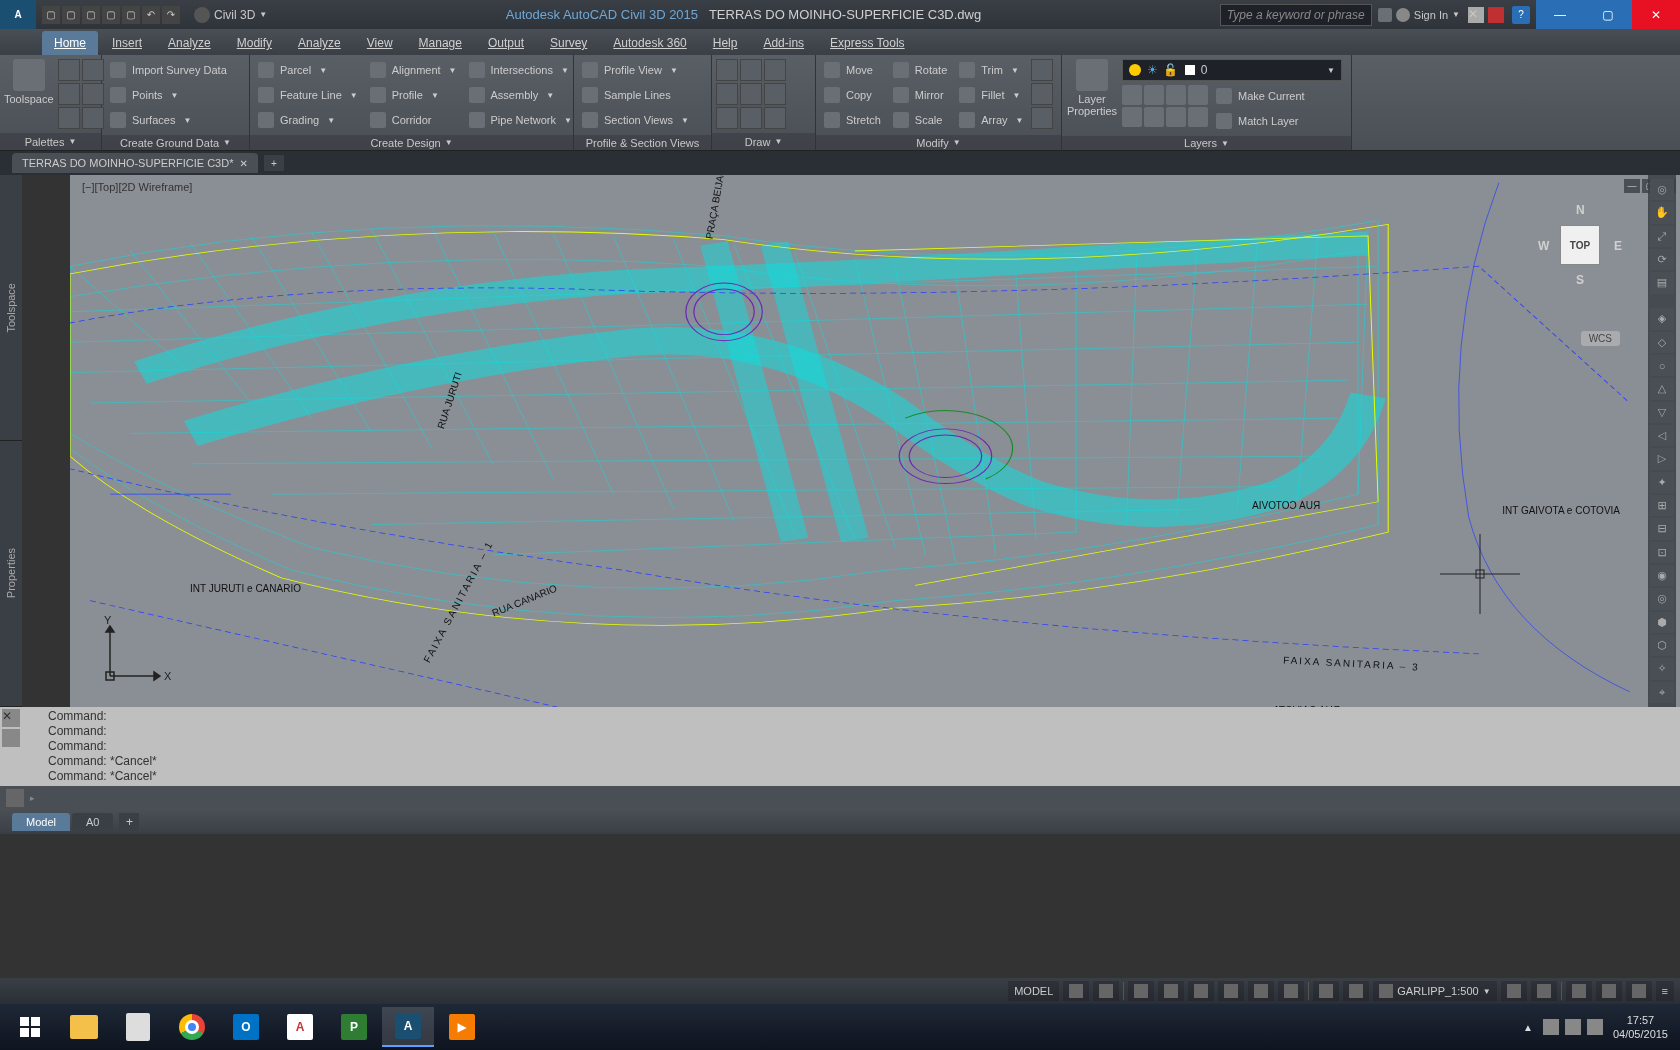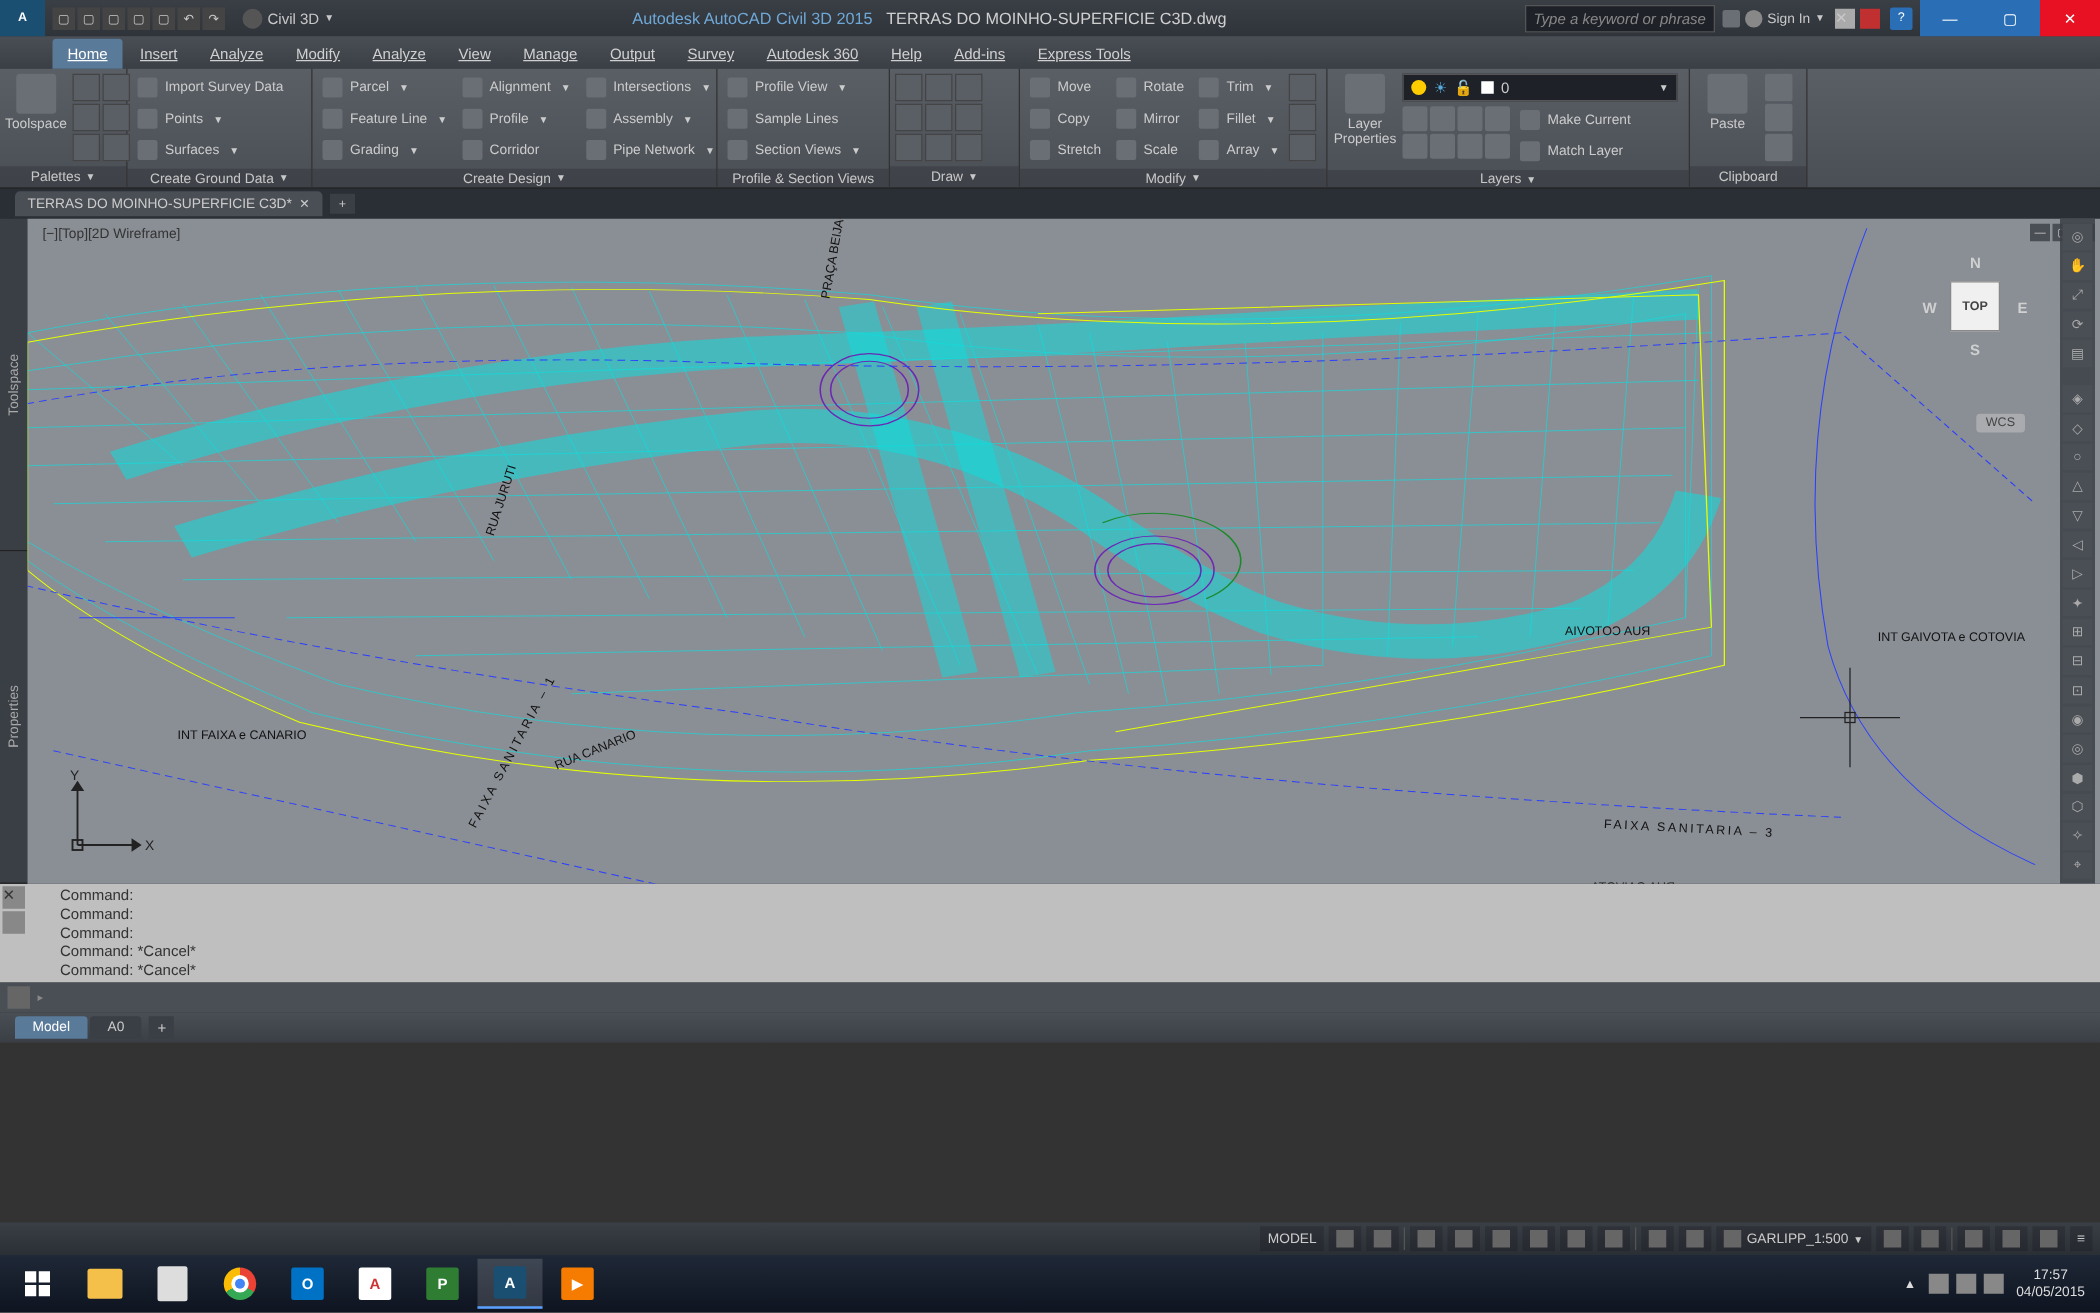--- a/index.html
+++ b/index.html
@@ -50,21 +50,21 @@
 .layer-sel .bulb { width: 12px; height: 12px; background: #ffcc00; border-radius: 50%; }
 .layer-sel .sq { width: 10px; height: 10px; background: #fff; }
 
 
 .file-tabs { height: 24px; background: #2a2e35; display: flex; align-items: center; padding-left: 12px; }
 .file-tab { background: #4a4e55; padding: 4px 10px; font-size: 11px; border-radius: 4px 4px 0 0; display: flex; align-items: center; gap: 6px; }
 .file-tab .x { font-size: 10px; cursor: pointer; }
 .add-tab { width: 20px; height: 16px; background: #3a3e45; margin-left: 6px; display: flex; align-items: center; justify-content: center; font-size: 10px; cursor: pointer; }
 
 
-.main { display: flex; height: 532px; }
+.main { display: flex; height: 532px; gap: 48px; }
 .side-panel { width: 22px; background: #3a3e45; display: flex; align-items: center; justify-content: center; }
 .side-panel .vtxt { writing-mode: vertical-rl; transform: rotate(180deg); font-size: 11px; color: #aaa; }
 .side-stack { display: flex; flex-direction: column; }
 .side-stack > div { height: 350px; border-bottom: 1px solid #222; }
 .viewport { flex: 1; background: #8a8e95; position: relative; overflow: hidden; }
 .vp-ctrl { position: absolute; top: 6px; left: 12px; color: #333; font-size: 11px; z-index: 10; }
 .vp-win-btns { position: absolute; top: 4px; right: 4px; display: flex; gap: 2px; z-index: 10; }
 .vp-win-btns span { width: 16px; height: 14px; background: #4a4e55; color: #ccc; display: flex; align-items: center; justify-content: center; font-size: 9px; cursor: pointer; }
 .nav-cube { position: absolute; top: 20px; right: 50px; width: 100px; height: 100px; z-index: 10; }
 .nav-cube .cube { position: absolute; top: 30px; left: 30px; width: 40px; height: 40px; background: #f0f0f0; border: 1px solid #888; display: flex; align-items: center; justify-content: center; color: #444; font-size: 10px; font-weight: bold; }
@@ -428,36 +428,20 @@
           </div>
         </div>
       </div>
     </div>
     <div class="panel-title">
         <span>Layers</span>
         <span class="dd">▼</span>
       </div>
   </div>
 
-  <div class="panel" style="width:94px">
-    <div class="panel-body">
-      <div class="big-btn">
-        <div class="icon"></div>
-        <div class="lbl">Paste</div>
-      </div>
-      <div class="col" style="gap:2px">
-        <span class="isq" style="width:22px;height:22px"></span>
-        <span class="isq" style="width:22px;height:22px"></span>
-        <span class="isq" style="width:22px;height:22px"></span>
-      </div>
-    </div>
-    <div class="panel-title">
-        <span>Clipboard</span>
-      </div>
-  </div>
 </div>
 
 <div class="file-tabs">
   <div class="file-tab">
     <span>TERRAS DO MOINHO-SUPERFICIE C3D*</span>
     <span class="x">✕</span>
   </div>
   <div class="add-tab">+</div>
 </div>
 
@@ -583,21 +567,21 @@
           <path d="M-20,380 Q220,460 550,520 Q900,600 1400,630"></path>
           <path d="M20,560 L550,720"></path>
         </g>
         <g stroke="#2a3fff" fill="none" stroke-width="0.8">
           <path d="M1420,10 Q1360,220 1390,450 Q1420,600 1550,680"></path>
           <path d="M40,420 L160,420"></path>
         </g>
       </svg>
     </div>
 
-    <div class="annot" style="left:120px;top:408px">INT FAIXA e CANARIO</div>
+    <div class="annot" style="left:120px;top:408px">INT JURUTI e CANARIO</div>
     <div class="annot" style="right:60px;top:330px">INT GAIVOTA e COTOVIA</div>
     <div class="annot" style="right:260px;bottom:38px;transform:rotate(3deg);letter-spacing:2px">FAIXA SANITARIA – 3</div>
     <div class="annot" style="left:320px;bottom:100px;transform:rotate(-62deg);letter-spacing:2px">FAIXA SANITARIA – 1</div>
     <div class="annot" style="right:360px;top:325px;transform:scaleX(-1)">RUA COTOVIA</div>
     <div class="annot" style="right:340px;top:530px;transform:scaleX(-1)">RUA GAIVOTA</div>
     <div class="annot" style="left:600px;top:12px;transform:rotate(-80deg)">PRAÇA BEIJA-FLOR</div>
     <div class="annot" style="left:350px;top:220px;transform:rotate(-72deg)">RUA JURUTI</div>
     <div class="annot" style="left:420px;top:420px;transform:rotate(-22deg)">RUA CANARIO</div>
 
     <div class="cross">

